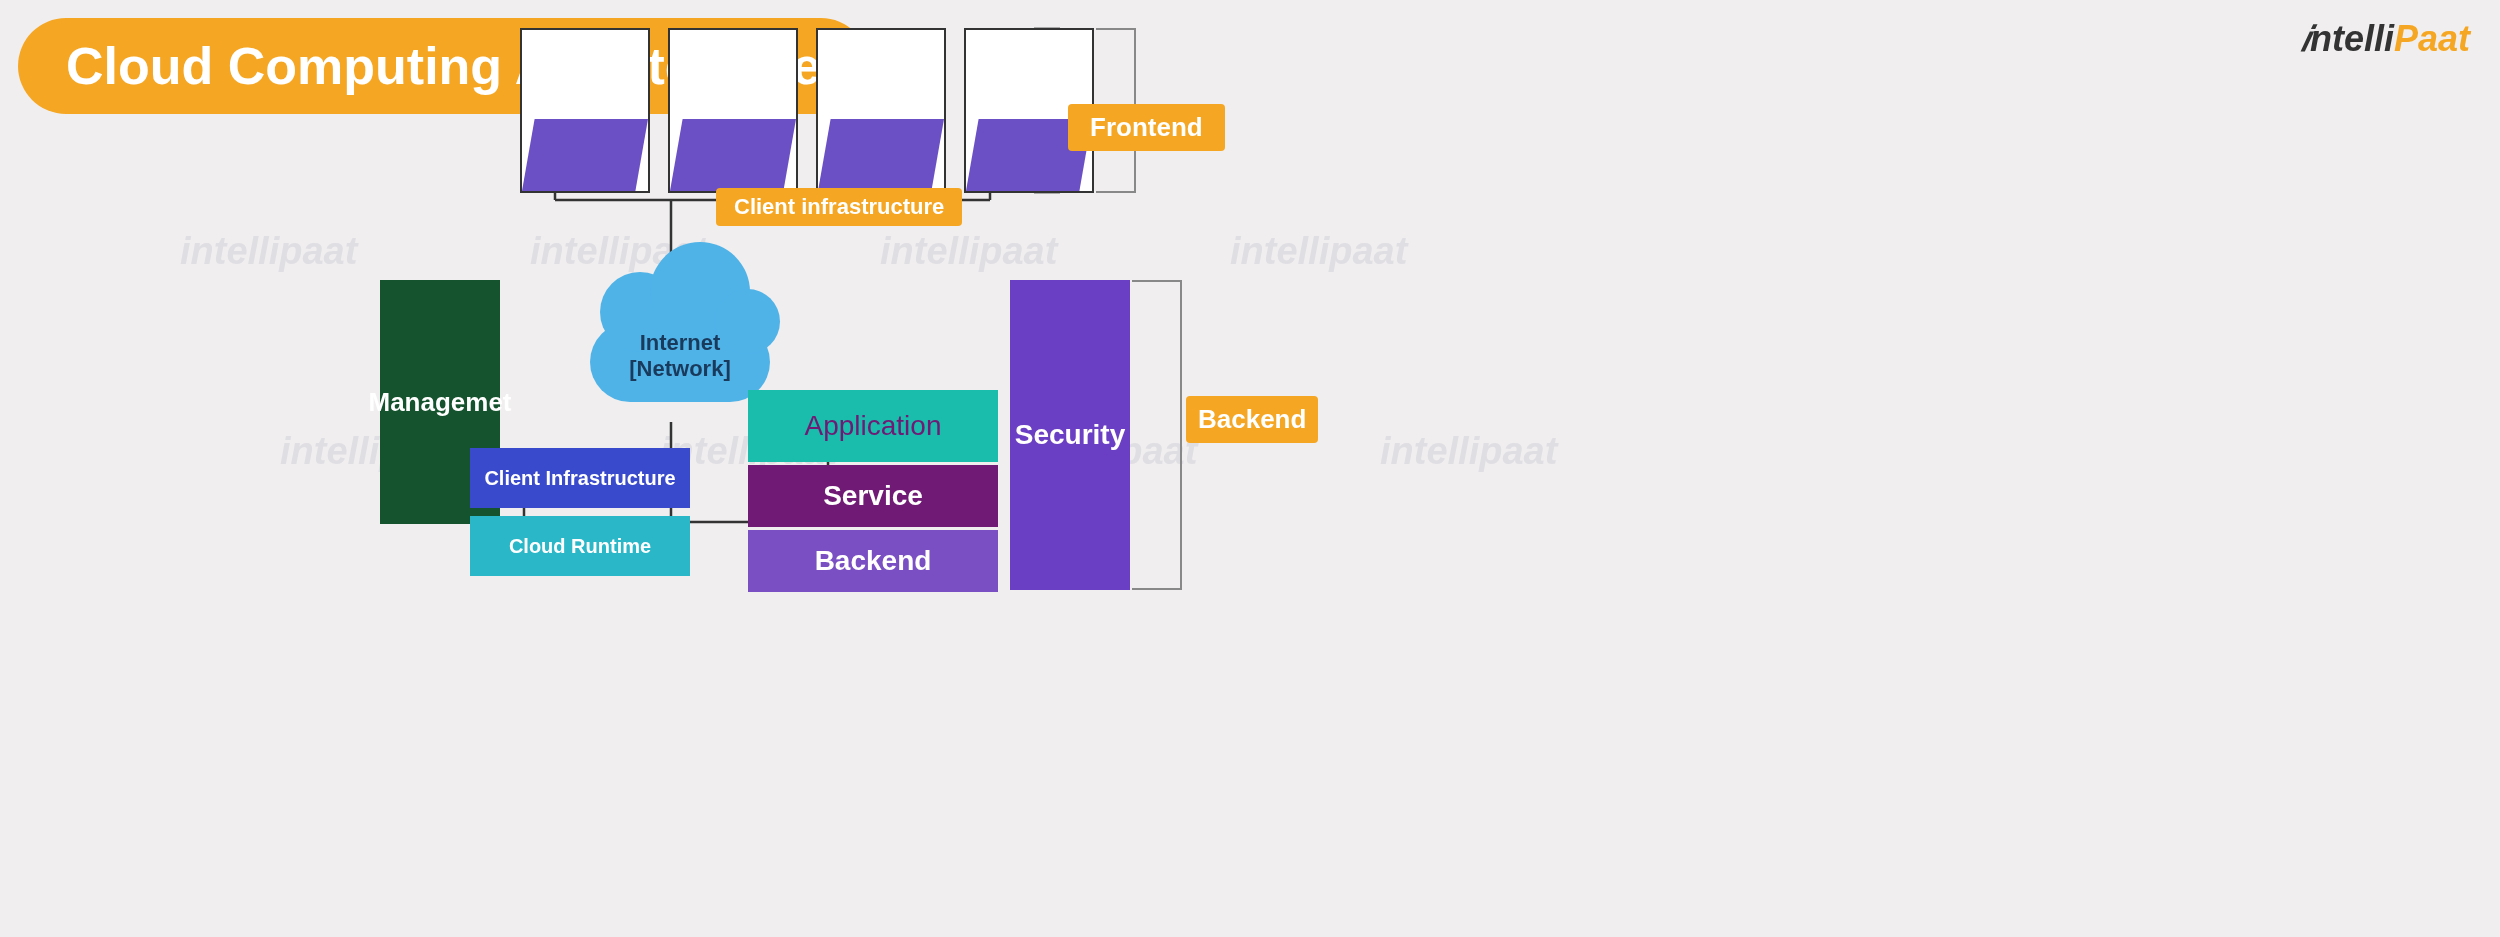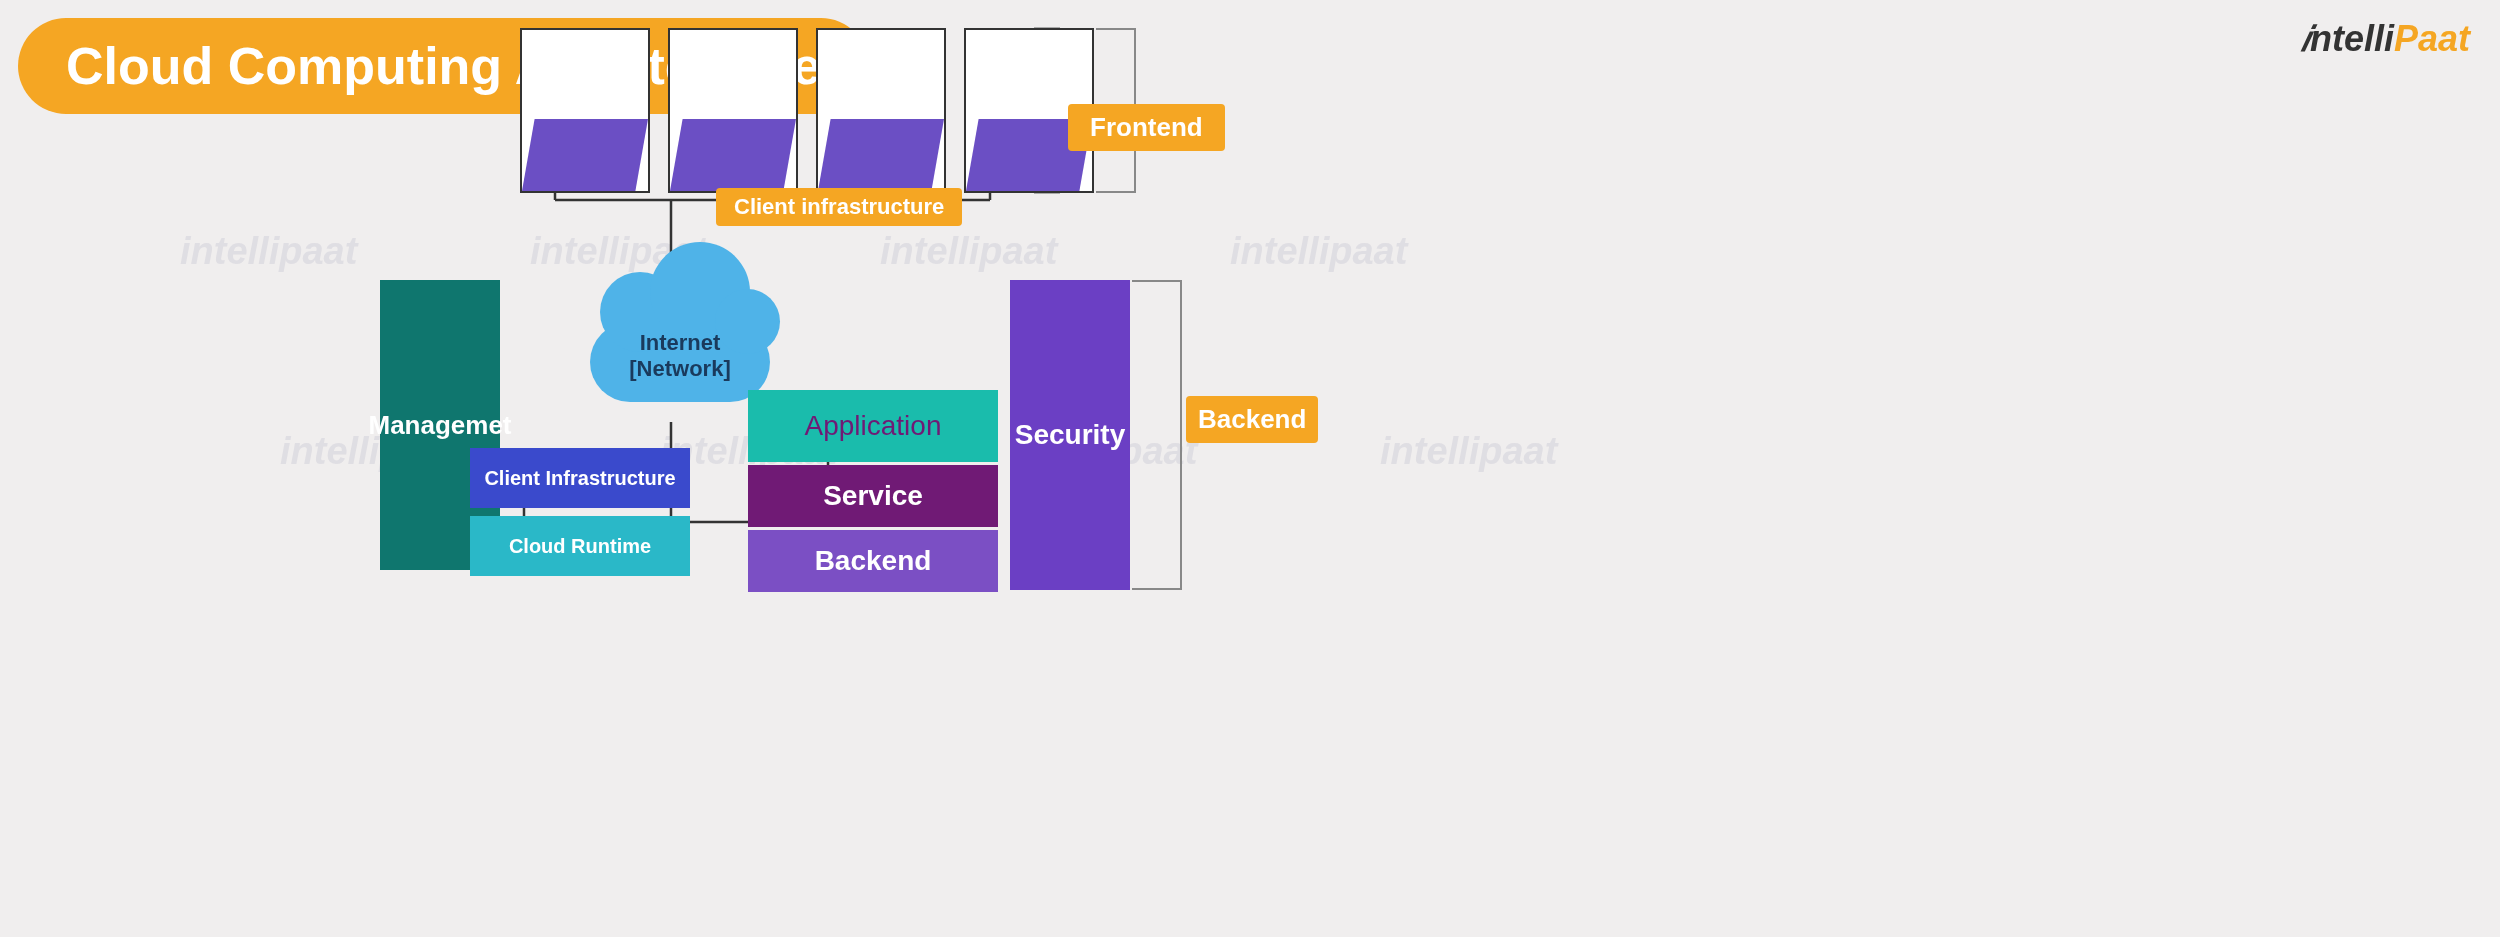--- a/index.html
+++ b/index.html
@@ -177,22 +177,22 @@
       color: #1a3a5c;
       z-index: 2;
     }
 
     
     .management-block {
       position: absolute;
       top: 280px;
       left: 380px;
       width: 120px;
-      height: 290px;
-      background: #0f766e;
+      height: 244px;
+      background: #14532d;
       display: flex;
       align-items: center;
       justify-content: center;
     }
     .management-text {
       color: white;
       font-size: 26px;
       font-weight: bold;
       writing-mode: horizontal-tb;
       text-align: center;

